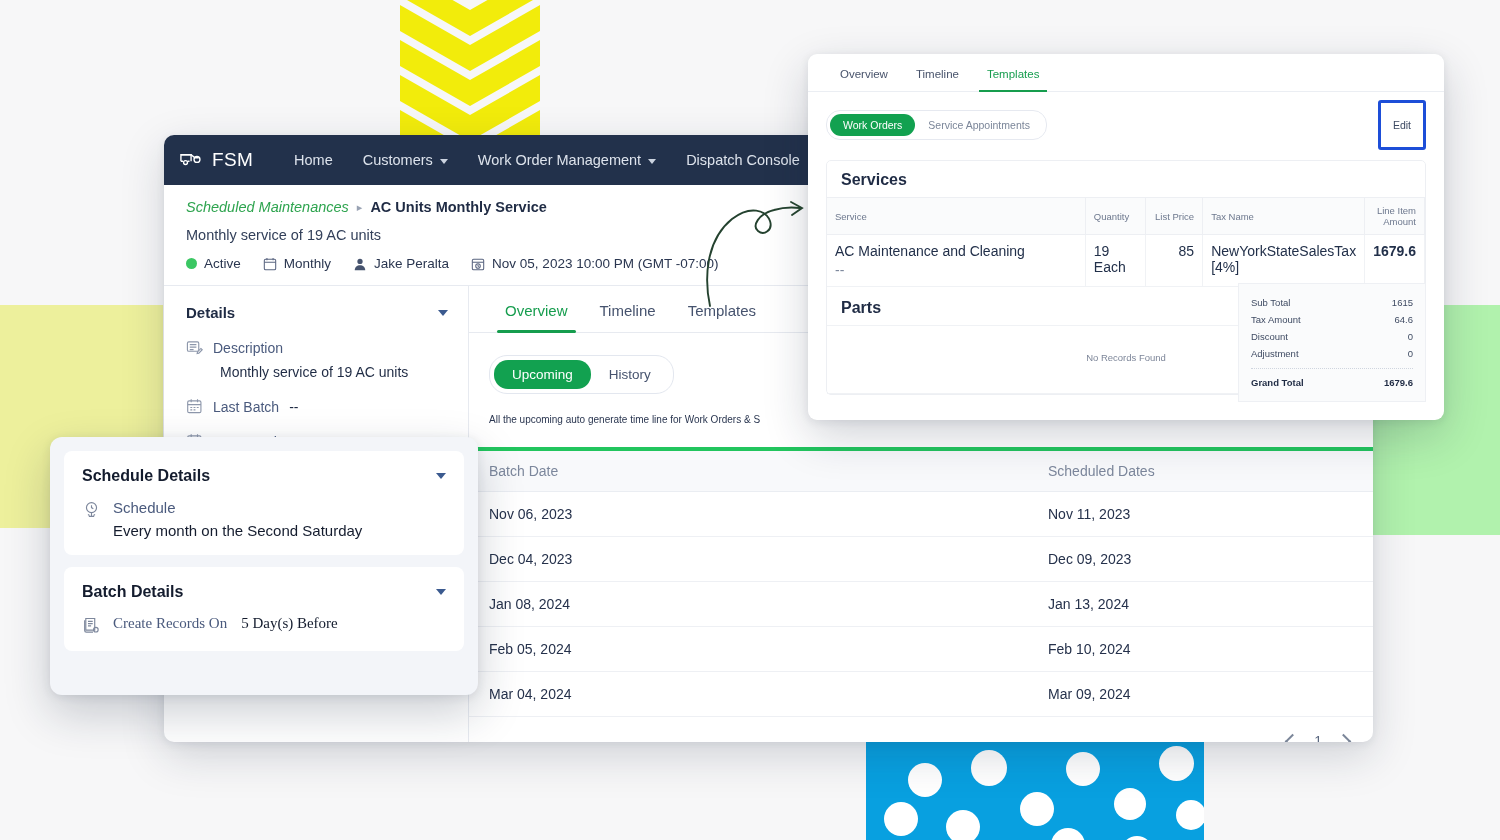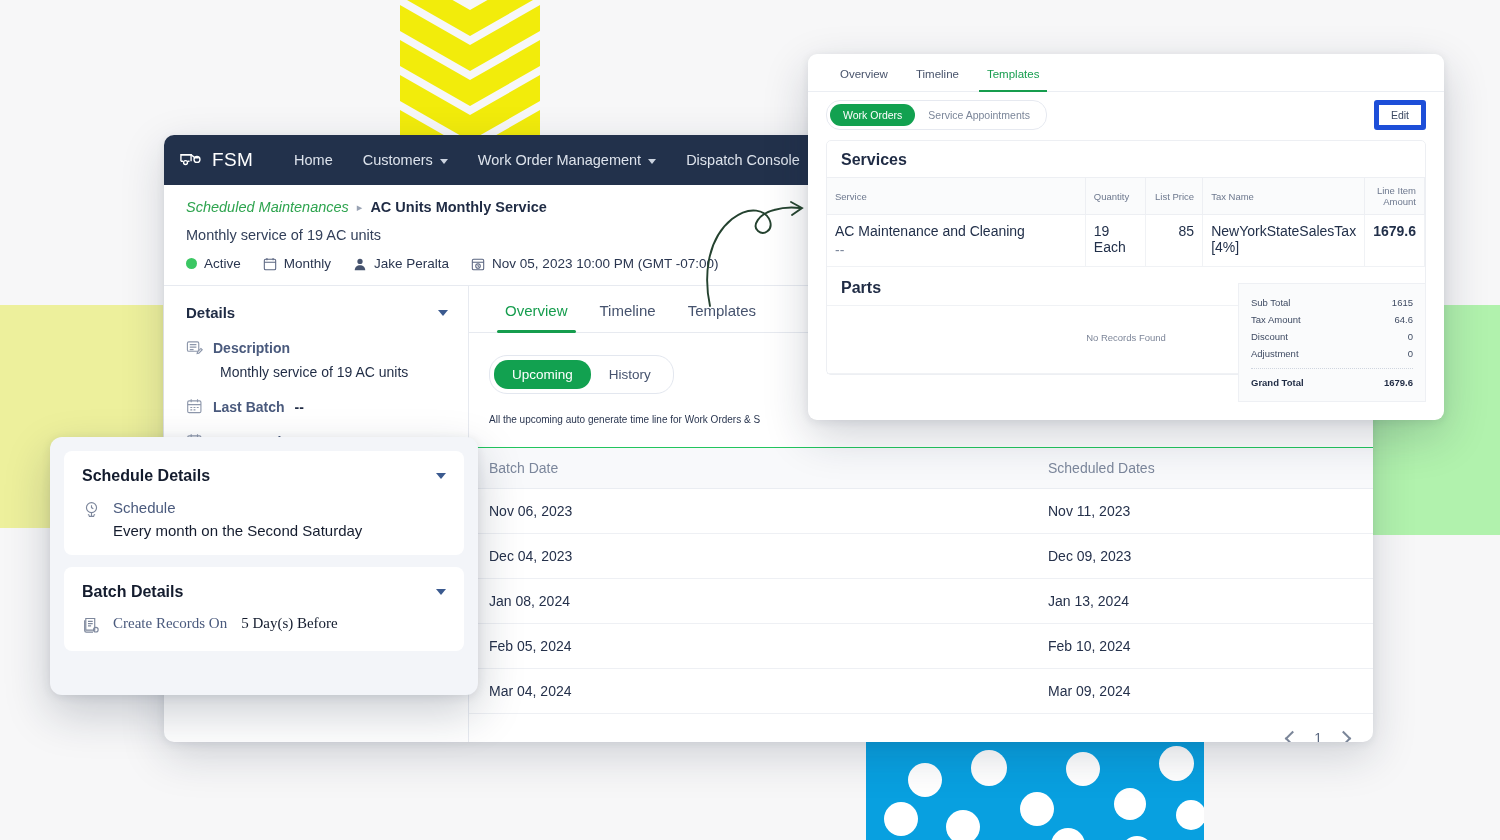--- a/index.html
+++ b/index.html
@@ -53,21 +53,21 @@
 
   #fsm-body{display:flex;margin-top:14px;border-top:1px solid #e7eaf0;height:calc(100% - 124px);}
   #details-pane{
     width:305px;min-width:305px;border-right:1px solid #e7eaf0;padding:18px 20px 0 22px;
     box-sizing:border-box;
   }
   .sec-head{display:flex;align-items:center;justify-content:space-between;}
   .sec-title{font-size:15px;font-weight:bold;color:#1f2b44;}
   .tri{width:0;height:0;border-left:5px solid transparent;border-right:5px solid transparent;border-top:6px solid #3b5a8f;}
   .field{margin-top:18px;}
-  .field-row{display:flex;align-items:center;gap:10px;font-weight:bold;}
+  .field-row{display:flex;align-items:center;gap:10px;}
   .field-label{color:#4a5a7d;font-size:14px;}
   .field-val{color:#1f2b44;font-size:14px;}
   .field-val.block{margin-top:8px;margin-left:34px;}
   .f-ico{width:17px;height:17px;color:#8d97ab;flex:0 0 17px;}
 
   #content-pane{flex:1;padding:0 0 0 0;position:relative;min-width:0;}
   #tabs{display:flex;gap:0;padding:0 0 0 20px;border-bottom:1px solid #e7eaf0;}
   .tab{
     font-size:15px;color:#46536e;padding:16px 16px 13px 16px;position:relative;white-space:nowrap;
   }
@@ -76,21 +76,21 @@
 
   #seg{display:inline-flex;margin:22px 0 0 20px;background:#fff;border:1px solid #e3e7ef;border-radius:18px;padding:4px;}
   .seg-btn{font-size:13.5px;padding:7px 18px;border-radius:14px;color:#46536e;}
   .seg-btn.on{background:#12a150;color:#fff;}
 
   #hint{margin:20px 0 0 20px;font-size:10px;color:#2a3650;}
 
   #batch-table{margin-top:22px;width:100%;border-collapse:collapse;}
   #batch-table th{
     text-align:left;font-weight:normal;font-size:14px;color:#7c879c;
-    background:#f8f9fb;padding:12px 0 12px 20px;border-top:1px solid #22c55e;border-bottom:1px solid #eaedf2;
+    background:#f8f9fb;padding:12px 0 12px 20px;border-top:4px solid #22c55e;border-bottom:1px solid #eaedf2;
   }
   #batch-table td{
     font-size:14px;color:#25314b;padding:14px 0 14px 20px;border-bottom:1px solid #eef0f4;
   }
   #batch-table th.c2,#batch-table td.c2{padding-left:434px;}
   #pager{display:flex;align-items:center;justify-content:flex-end;gap:16px;padding:16px 24px 0 0;color:#5b6880;font-size:14px;}
   .chev{width:9px;height:9px;border-top:2px solid #7b8699;border-right:2px solid #7b8699;display:inline-block;}
   .chev.l{transform:rotate(-135deg);}
   .chev.r{transform:rotate(45deg);}
 
@@ -101,21 +101,21 @@
     box-shadow:0 16px 46px rgba(25,35,60,.20), 0 2px 10px rgba(25,35,60,.09);
   }
   #pop-tabs{display:flex;padding:0 0 0 18px;border-bottom:1px solid #ebeef3;}
   .ptab{font-size:11.5px;color:#48536b;padding:14px 14px 11px 14px;position:relative;}
   .ptab.active{color:#169d4e;}
   .ptab.active:after{content:"";position:absolute;left:6px;right:6px;bottom:-1px;height:2px;background:#169d4e;}
   #pop-seg-row{display:flex;align-items:center;justify-content:space-between;padding:8px 18px 0 18px;}
   #pop-seg{display:inline-flex;background:#fff;border:1px solid #e6e9f0;border-radius:14px;padding:3px;}
   .pseg{font-size:10.5px;padding:5px 13px;border-radius:11px;color:#7b8699;}
   .pseg.on{background:#12a150;color:#fff;}
-  #pop-edit{font-size:10.5px;color:#3d4a63;border:5px solid #1d4ed8;border-radius:3px;padding:4px 12px;background:#fff;}
+  #pop-edit{font-size:10.5px;color:#3d4a63;border:3px solid #1d4ed8;border-radius:3px;padding:16px 12px;background:#fff;}
   #pop-card{margin:10px 18px 0 18px;border:1px solid #edeff3;border-radius:5px;padding:10px 0 0 0;}
   .pop-sec{font-size:16px;font-weight:bold;color:#1f2b44;padding:0 0 8px 14px;}
   #svc-table{width:100%;border-collapse:collapse;}
   #svc-table th{
     font-size:9.5px;font-weight:normal;color:#6d788e;background:#fafbfc;text-align:left;
     padding:7px 8px;border-top:1px solid #edeff3;border-bottom:1px solid #edeff3;border-right:1px solid #edeff3;
   }
   #svc-table td{font-size:14px;color:#22304a;padding:8px;border-bottom:1px solid #f0f2f5;border-right:1px solid #f0f2f5;vertical-align:top;}
   #svc-table .num{text-align:right;}
   #svc-table th.num{text-align:right;}

